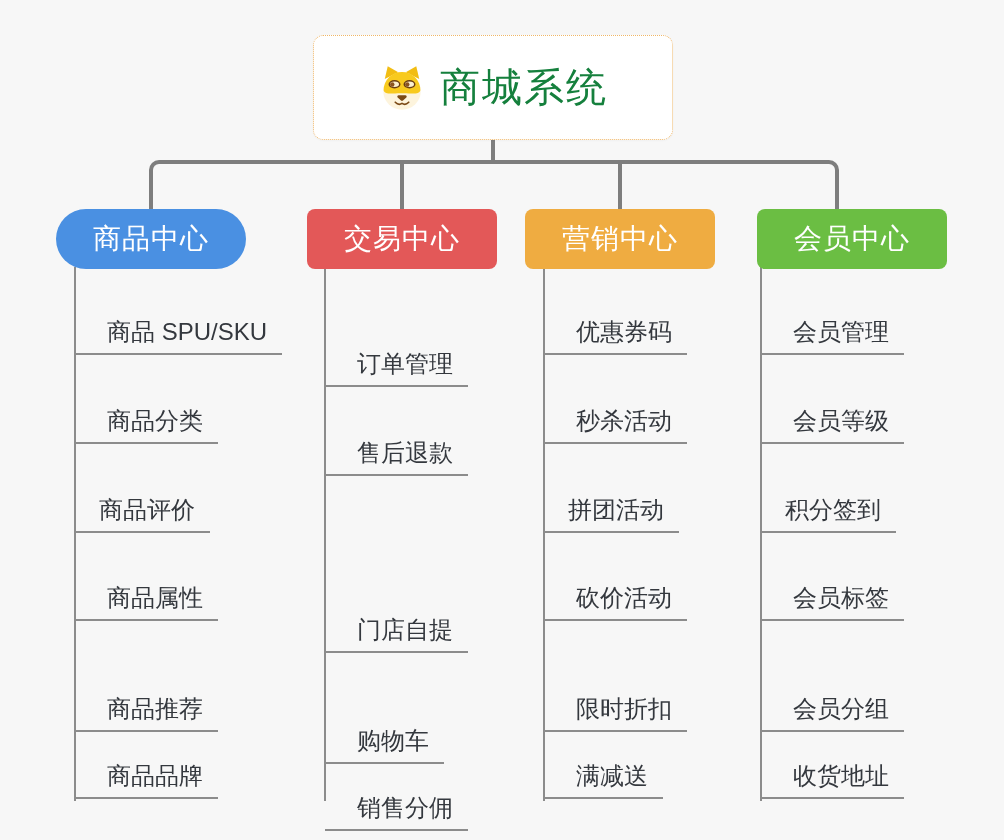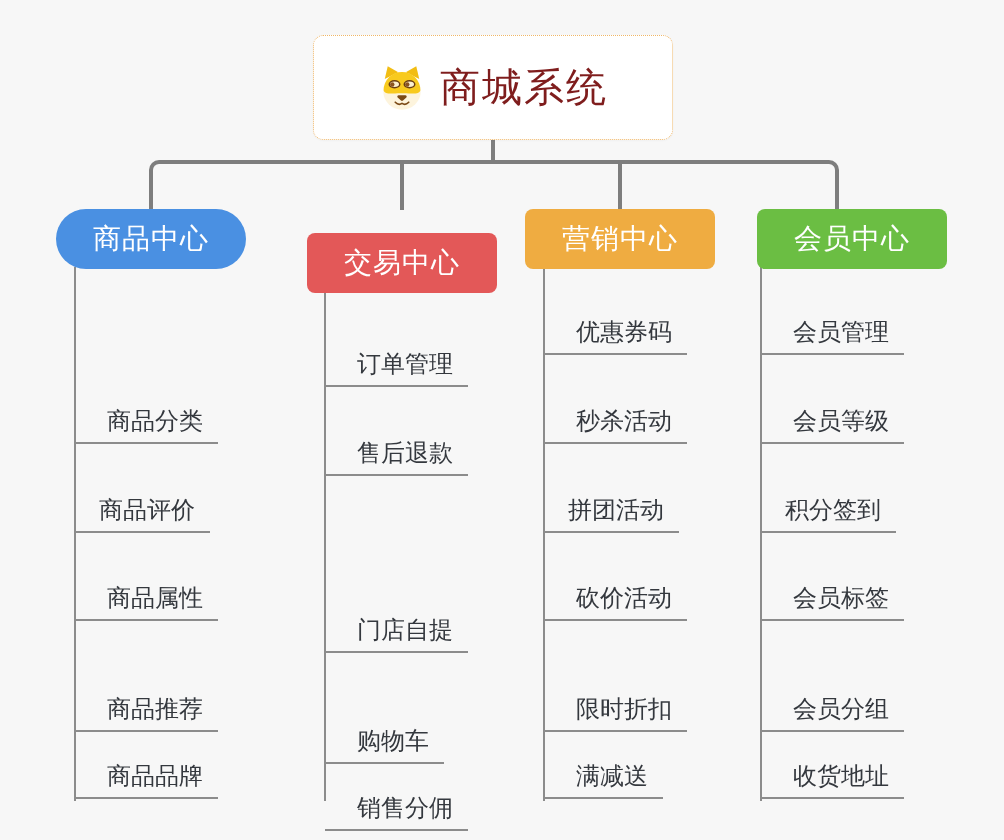--- a/index.html
+++ b/index.html
@@ -31,21 +31,21 @@
   .root-node{
     position:absolute;left:313px;top:35px;width:360px;height:105px;
     box-sizing:border-box;
     background:#ffffff;
     border:1px dotted #f0b768;
     border-radius:10px;
     display:flex;align-items:center;justify-content:center;
     box-shadow:0 1px 2px rgba(0,0,0,0.03);
   }
   .root-title{
-    color:#7f1d1d;font-size:40px;letter-spacing:2px;margin-left:14px;
+    color:#15803d;font-size:40px;letter-spacing:2px;margin-left:14px;
     white-space:nowrap;
   }
   .dog{width:48px;height:48px;flex:0 0 auto;}
 
   
   .branch-box{
     position:absolute;top:209px;width:190px;height:60px;
     border-radius:8px;
     color:#ffffff;font-size:28px;letter-spacing:1px;
     display:flex;align-items:center;justify-content:center;
@@ -92,24 +92,25 @@
       <ellipse cx="42" cy="27" rx="7" ry="4.6" fill="#fbf0cf" stroke="#6b3f12" stroke-width="2"></ellipse>
       <circle cx="19" cy="27.4" r="3" fill="#8a5420"></circle>
       <circle cx="39" cy="27.4" r="3" fill="#8a5420"></circle>
       <path d="M27.5 41.5 h9 a1.8 1.8 0 0 1 1.3 3 l-4.5 4.2 a1.9 1.9 0 0 1 -2.6 0 l-4.5 -4.2 a1.8 1.8 0 0 1 1.3 -3 z" fill="#7b4a16"></path>
       <path d="M23 51 q4.5 4.5 9 1.5 q4.5 3 9 -1.5" stroke="#7b4a16" stroke-width="2.2" fill="none" stroke-linecap="round"></path>
     </svg>
     <span class="root-title">商城系统</span>
   </div>
 
   <div class="branch-box b0" style="background-color: rgb(74, 144, 226);">商品中心</div>
-  <div class="branch-box b1" style="background-color: rgb(227, 88, 88); margin-top: 24px;">交易中心</div>
+  <div class="branch-box b1" style="background-color: rgb(227, 88, 88);">交易中心</div>
   <div class="branch-box b2" style="background-color: rgb(239, 172, 65);">营销中心</div>
   <div class="branch-box b3" style="background-color: rgb(107, 190, 67); margin-left: 13px;">会员中心</div>
 
+  <div class="leaf c0 r0">商品 SPU/SKU</div>
   <div class="leaf c0 r1">商品分类</div>
   <div class="leaf c0 r2">商品评价</div>
   <div class="leaf c0 r3">商品属性</div>
   <div class="leaf c0 r4">商品推荐</div>
   <div class="leaf c0 r5">商品品牌</div>
 
   <div class="leaf c1 r0">订单管理</div>
   <div class="leaf c1 r1">售后退款</div>
   <div class="leaf c1 r3">门店自提</div>
   <div class="leaf c1 r4">购物车</div>

